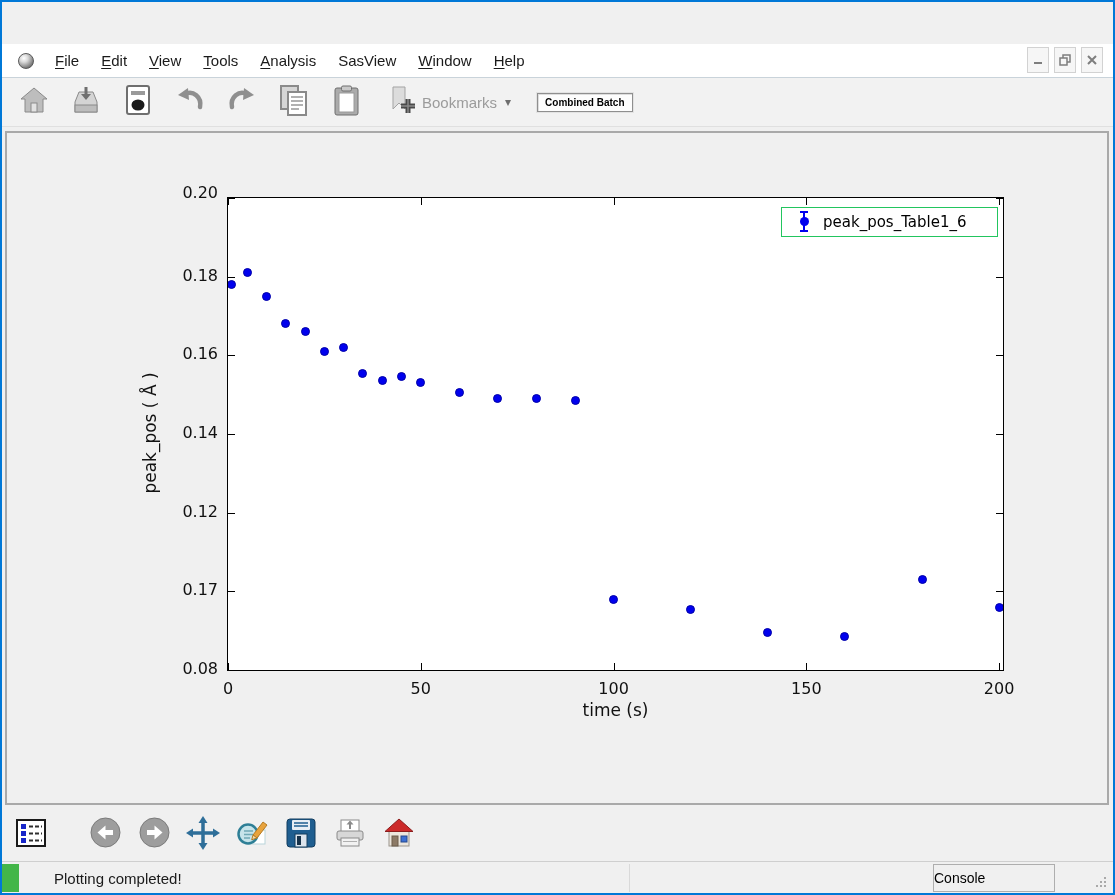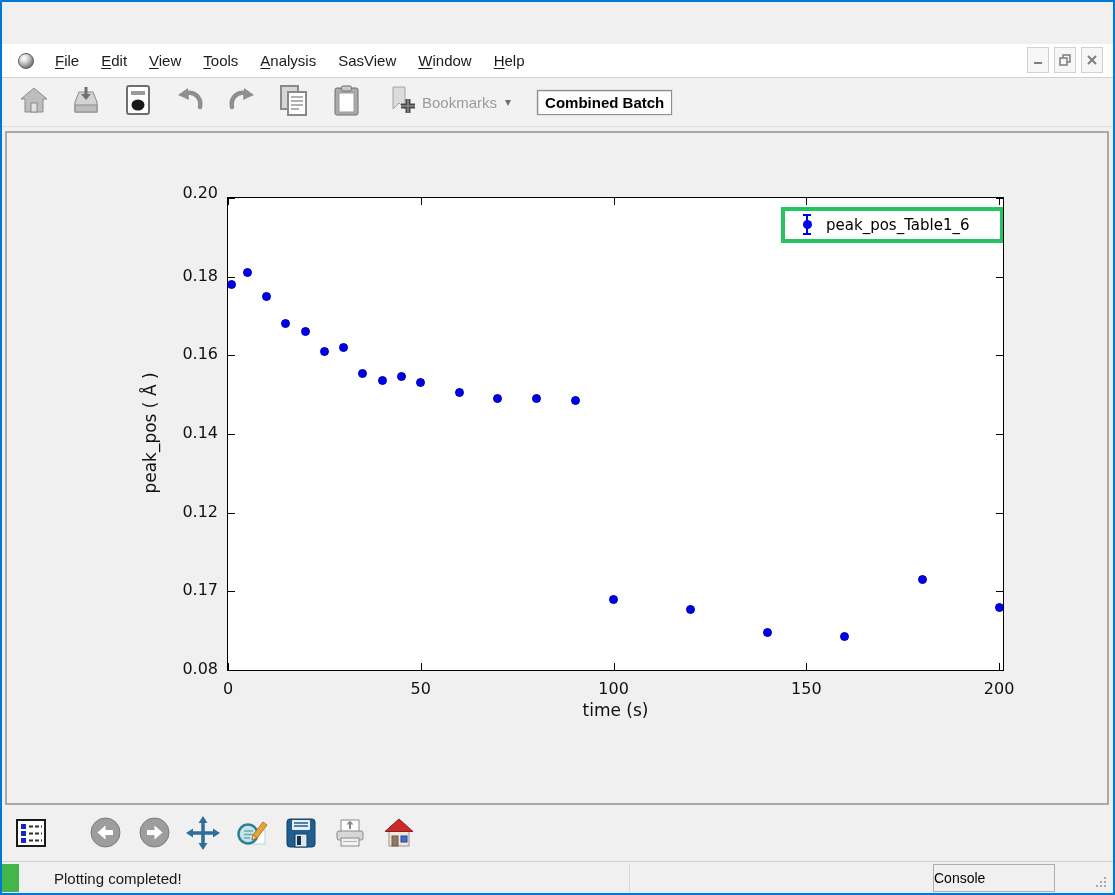--- a/index.html
+++ b/index.html
@@ -35,21 +35,21 @@
   .mdi-btn { width:20px; height:24px; background:#f6f6f6; border:1px solid #d2d2d2; display:flex; align-items:center; justify-content:center; }
 
   
   .toolbar { position:absolute; left:2px; top:78px; right:2px; height:48px; background:#f2f2f2; display:flex; align-items:center; border-bottom:1px solid #e0e0e0; }
   .tb-icons { display:flex; align-items:center; padding-left:6px; }
   .tb-btn { width:52px; height:42px; display:flex; align-items:center; justify-content:center; }
   .bookmarks-group { display:flex; align-items:center; margin-left:14px; }
   .bookmarks-label { font-size:15px; color:#9b9b9b; margin-left:6px; }
   .bookmarks-arrow { font-size:12px; color:#6e6e6e; margin-left:8px; }
   .combined-batch {
-    margin-left:26px; font-size:15px; font-weight:bold; color:#000; background:#fdfdfd;
+    margin-left:26px; font-size:10px; font-weight:bold; color:#000; background:#fdfdfd;
     border:1px solid #8f8f8f; box-shadow:0 0 0 1px #e3e3e3, inset 1px 1px 0 rgba(0,0,0,.12);
     padding:3px 7px;
   }
 
   
   .graph-panel {
     position:absolute; left:5px; top:131px; width:1100px; height:670px;
     border:2px solid #a9a9a9; background:#f0f0f0; font-family:"DejaVu Sans", sans-serif;
   }
   .plot-axes {
@@ -58,21 +58,21 @@
   }
   .tickmark { position:absolute; background:#000; }
   .data-point { position:absolute; width:9px; height:9px; border-radius:50%; }
   .x-tick-label { position:absolute; width:60px; text-align:center; font-size:16px; color:#111; }
   .y-tick-label { position:absolute; width:60px; text-align:right; font-size:16px; color:#111; }
   .xlabel { position:absolute; left:220px; top:567px; width:777px; text-align:center; font-size:17px; color:#111; }
   .ylabel { position:absolute; left:34px; top:289px; width:220px; height:22px; text-align:center;
             font-size:17px; color:#111; transform:rotate(-90deg); }
   .legend {
     position:absolute; left:553px; top:9px; width:215px; height:28px; background:#fff;
-    border:4px solid #22c55e; box-shadow:0 0 0 1px #fff inset; display:flex; align-items:center; z-index:5;
+    border:1px solid #22c55e; box-shadow:0 0 0 1px #fff inset; display:flex; align-items:center; z-index:5;
   }
   .legend-marker { position:relative; width:12px; height:24px; margin-left:16px; }
   .legend-marker .vline { position:absolute; left:5px; top:1px; width:2px; height:21px; }
   .legend-marker .cap-top { position:absolute; left:2px; top:1px; width:8px; height:2px; }
   .legend-marker .cap-bot { position:absolute; left:2px; top:20px; width:8px; height:2px; }
   .legend-marker .dot { position:absolute; left:1.5px; top:7px; width:9px; height:9px; border-radius:50%; }
   .legend-label { font-size:15px; color:#000; margin-left:13px; }
 
   
   .plot-toolbar { position:absolute; left:2px; top:808px; right:2px; height:53px; background:#f0f0f0; display:flex; align-items:center; }

